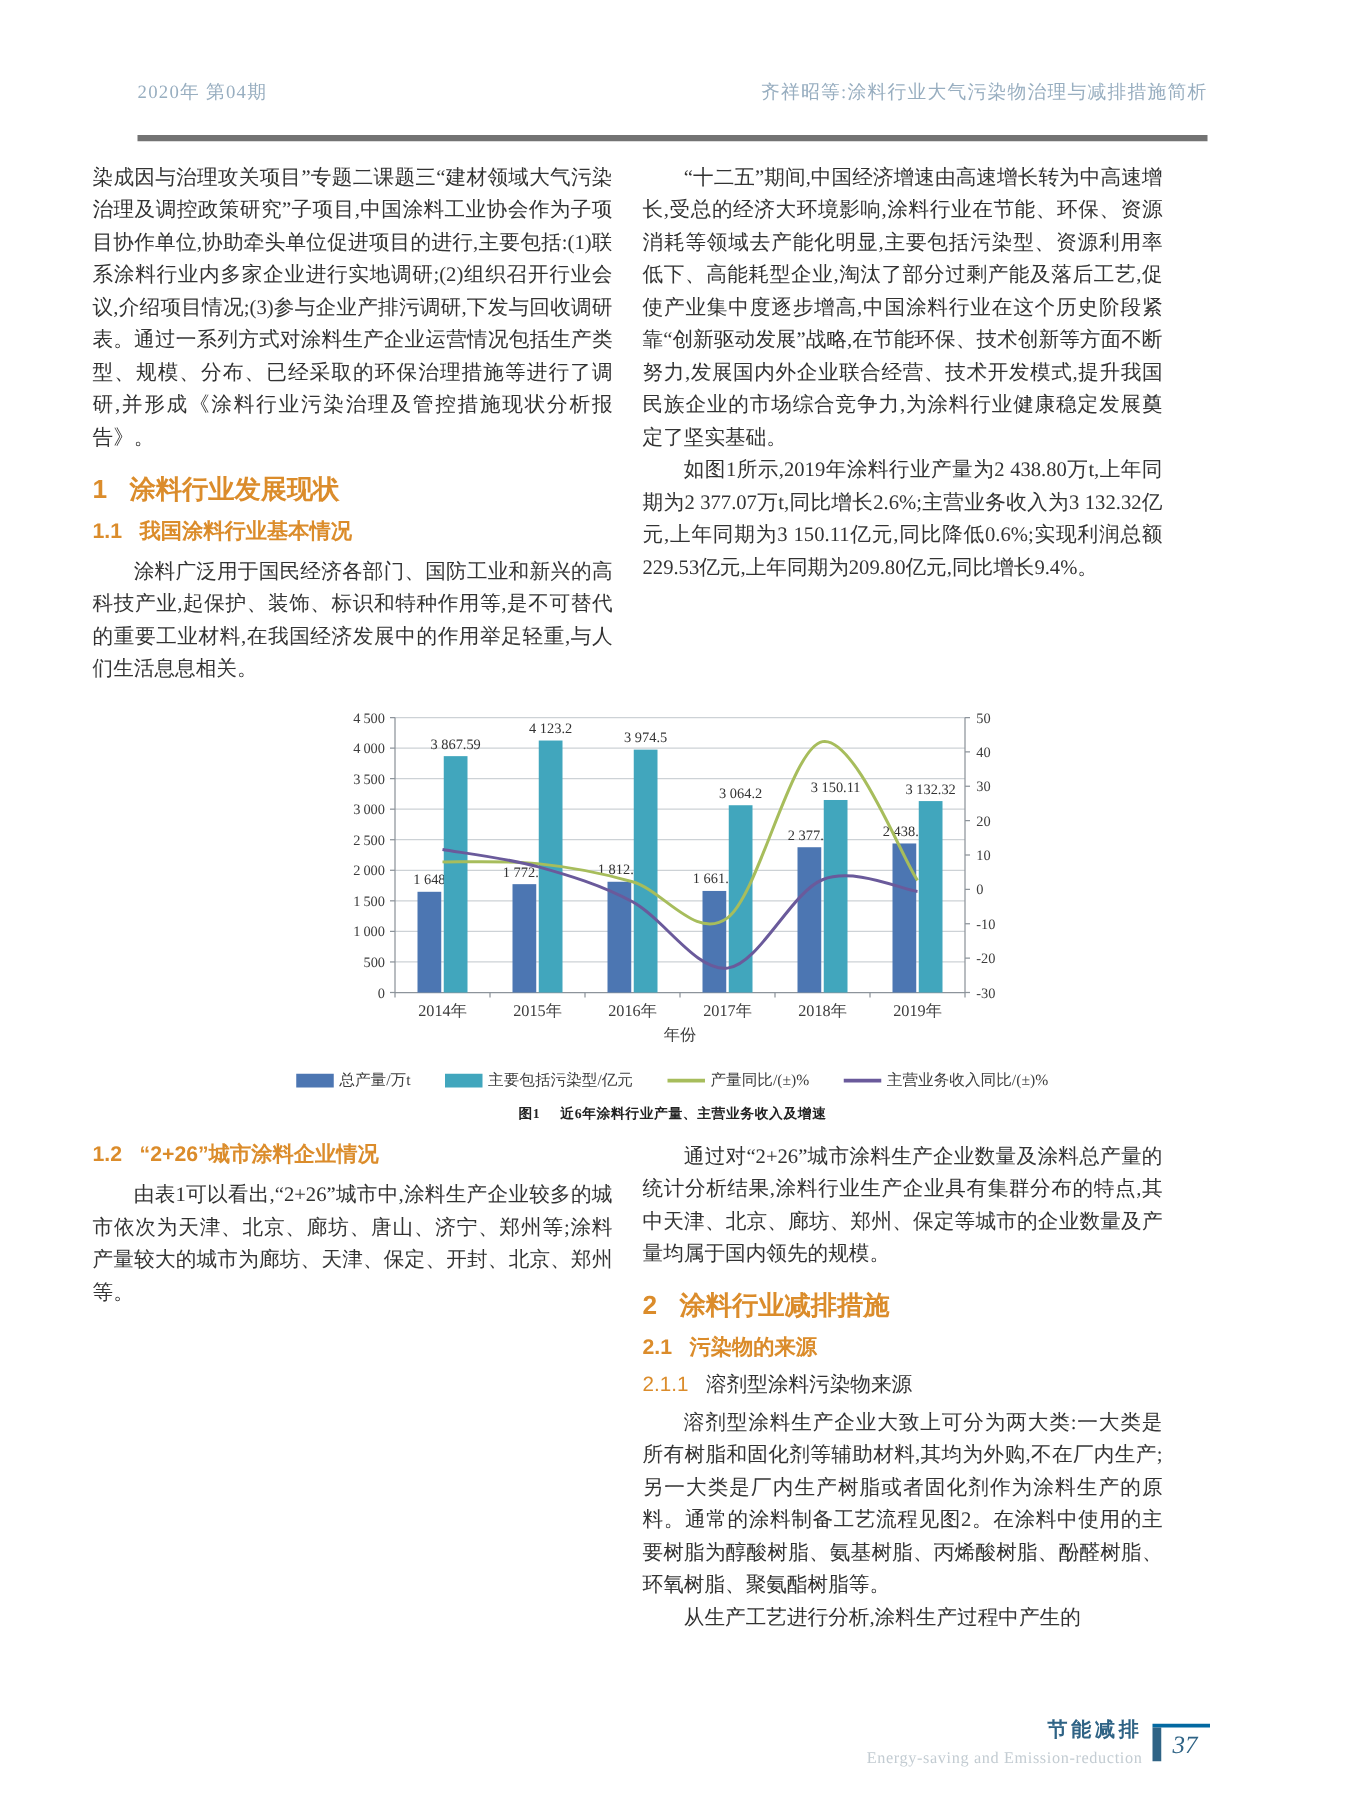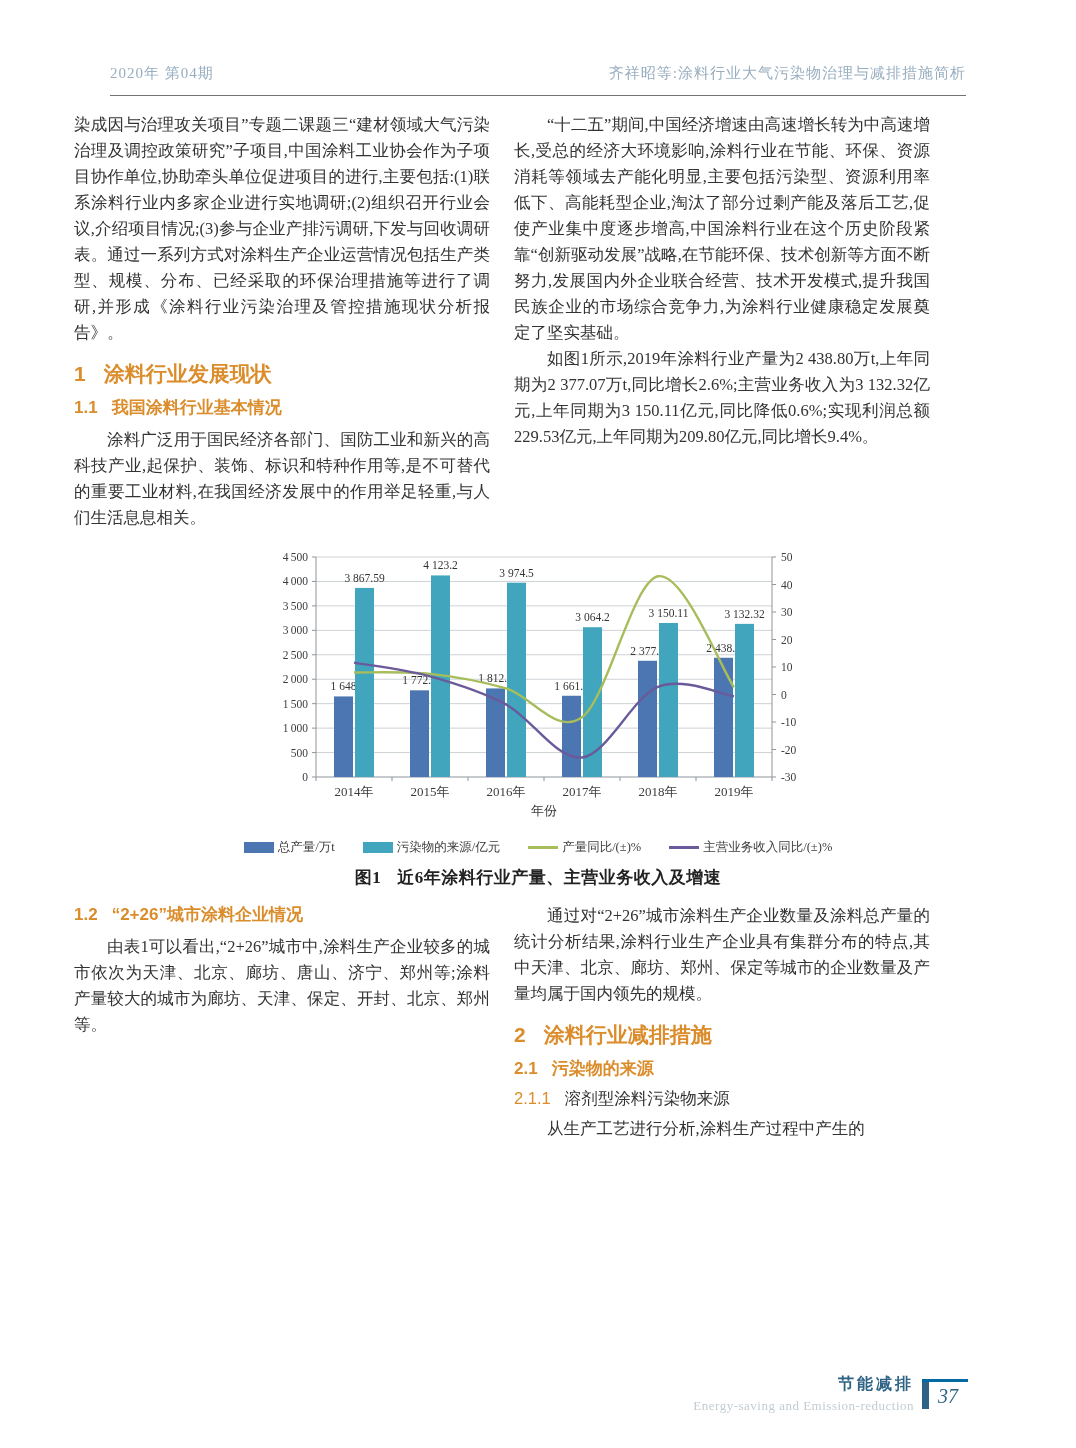--- a/index.html
+++ b/index.html
@@ -1,20 +1,20 @@
 <!DOCTYPE html>
 <html><head>
 <meta charset="utf-8">
 <style>
   html,body{margin:0;padding:0;background:#fff;}
   .page{position:relative;width:1076px;height:1448px;background:#ffffff;overflow:hidden;
         font-family:"Liberation Serif",serif;color:#2f2f2f;}
   
   .hdr{display:flex;justify-content:space-between;align-items:flex-end;
-       margin:64px 110px 0;padding-bottom:12px;border-bottom:1px solid #737373;
+       margin:64px 110px 0;padding-bottom:25px;border-bottom:5px solid #737373;
        font-size:15px;color:#98aec0;letter-spacing:1px;}
   
   .cols{display:flex;gap:24px;margin:16px 74px 0;}
   .col{width:416px;}
   p.body{margin:0;font-size:16.5px;line-height:26px;text-align:justify;color:#333;}
   p.ind{text-indent:2em;}
   .h-big{font-family:"Liberation Sans",sans-serif;font-weight:bold;color:#db8c2b;
          font-size:21px;margin:14px 0 8px;}
   .h-big .num{margin-right:18px;}
   .h-sub{font-family:"Liberation Sans",sans-serif;font-weight:bold;color:#db8c2b;
@@ -27,21 +27,21 @@
   .fig{width:640px;margin:10px auto 0;text-align:center;}
   .fig svg{display:block;margin:0 auto;}
   .tick{font-family:"Liberation Serif",serif;font-size:11.5px;fill:#3c3c3c;}
   .cat{font-family:"Liberation Serif",serif;font-size:13px;fill:#3c3c3c;}
   .dlab{font-family:"Liberation Serif",serif;font-size:11.5px;fill:#333;}
   .legend{display:flex;justify-content:center;align-items:center;gap:28px;
           margin-top:2px;font-size:12.5px;color:#3c3c3c;white-space:nowrap;}
   .lg-item{display:inline-flex;align-items:center;gap:4px;}
   .sw-bar{display:inline-block;width:30px;height:11px;}
   .sw-line{display:inline-block;width:30px;height:3px;}
-  .cap-zh{font-size:17px;font-weight:bold;color:#222;margin-top:10px;letter-spacing:.5px;}
+  .cap-zh{font-size:11px;font-weight:bold;color:#222;margin-top:10px;letter-spacing:.5px;}
   .cap-zh .cap-no{margin-right:16px;}
   .cap-en{font-family:"Liberation Serif",serif;font-size:14.5px;font-weight:bold;color:#222;margin-top:4px;}
   
   .ftr{position:absolute;right:108px;bottom:34px;display:flex;align-items:center;gap:8px;}
   .ftr-txt{text-align:right;}
   .ftr-zh{font-family:"Liberation Sans",sans-serif;font-weight:bold;font-size:16px;
           color:#2f6385;letter-spacing:3px;}
   .ftr-en{font-size:13px;color:#c3ccd2;letter-spacing:.5px;margin-top:3px;}
   .pg-wrap{display:flex;align-items:stretch;border-top:3px solid #0369a1;}
   .pg-bar{width:7px;background:#2f6385;}
@@ -168,21 +168,21 @@
         <path d="M94,131.5C106.7,131.7,144.7,130.2,170,132.9C195.3,135.5,220.7,140.2,246,147.4C271.3,154.7,296.7,195.0,322,176.3C347.3,157.6,372.7,40.2,398,35.3C423.3,30.3,461.3,127.8,474,146.3" fill="none" stroke="#a7bd5c" stroke-width="2.4"></path>
         <path d="M94,121.6C106.7,123.9,144.7,128.4,170,135.3C195.3,142.3,220.7,149.9,246,163.4C271.3,176.9,296.7,219.4,322,216.5C347.3,213.5,372.7,156.0,398,145.8C423.3,135.6,461.3,153.6,474,155.2" fill="none" stroke="#6a5a9b" stroke-width="2.4"></path>
       </svg>
     <div class="legend" id="chart-legend">
         <span class="lg-item">
           <span class="sw-bar" style="background: rgb(76, 118, 178);"></span>
           <span>总产量/万t</span>
         </span>
         <span class="lg-item">
           <span class="sw-bar" style="background: rgb(65, 166, 189);"></span>
-          <span>污染物的来源/亿元</span>
+          <span>主要包括污染型/亿元</span>
         </span>
         <span class="lg-item">
           <span class="sw-line" style="background: rgb(167, 189, 92);"></span>
           <span>产量同比/(±)%</span>
         </span>
         <span class="lg-item">
           <span class="sw-line" style="background: rgb(106, 90, 155);"></span>
           <span>主营业务收入同比/(±)%</span>
         </span>
       </div>
@@ -202,20 +202,21 @@
       <p class="body ind">通过对“2+26”城市涂料生产企业数量及涂料总产量的统计分析结果,涂料行业生产企业具有集群分布的特点,其中天津、北京、廊坊、郑州、保定等城市的企业数量及产量均属于国内领先的规模。</p>
       <div class="h-big">
         <span class="num">2</span><span>涂料行业减排措施</span>
       </div>
       <div class="h-sub">
         <span class="num">2.1</span><span>污染物的来源</span>
       </div>
       <div class="h-sub3">
         <span class="num">2.1.1</span><span class="ttl">溶剂型涂料污染物来源</span>
       </div>
+      <p class="body ind">溶剂型涂料生产企业大致上可分为两大类:一大类是所有树脂和固化剂等辅助材料,其均为外购,不在厂内生产;另一大类是厂内生产树脂或者固化剂作为涂料生产的原料。通常的涂料制备工艺流程见图2。在涂料中使用的主要树脂为醇酸树脂、氨基树脂、丙烯酸树脂、酚醛树脂、环氧树脂、聚氨酯树脂等。</p>
       <p class="body ind">从生产工艺进行分析,涂料生产过程中产生的</p>
     </div>
   </div>
 
   <div class="ftr">
     <div class="ftr-txt">
       <div class="ftr-zh">节能减排</div>
       <div class="ftr-en">Energy-saving and Emission-reduction</div>
     </div>
     <div class="pg-wrap">

